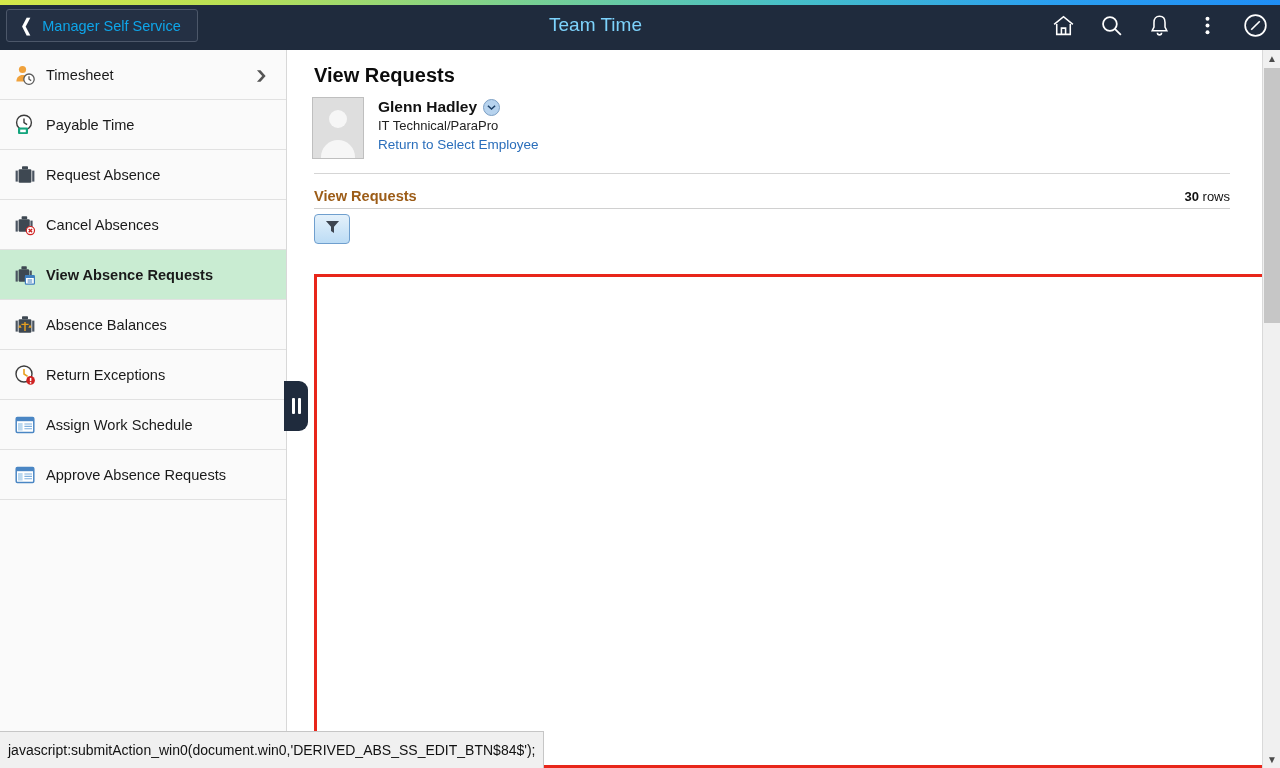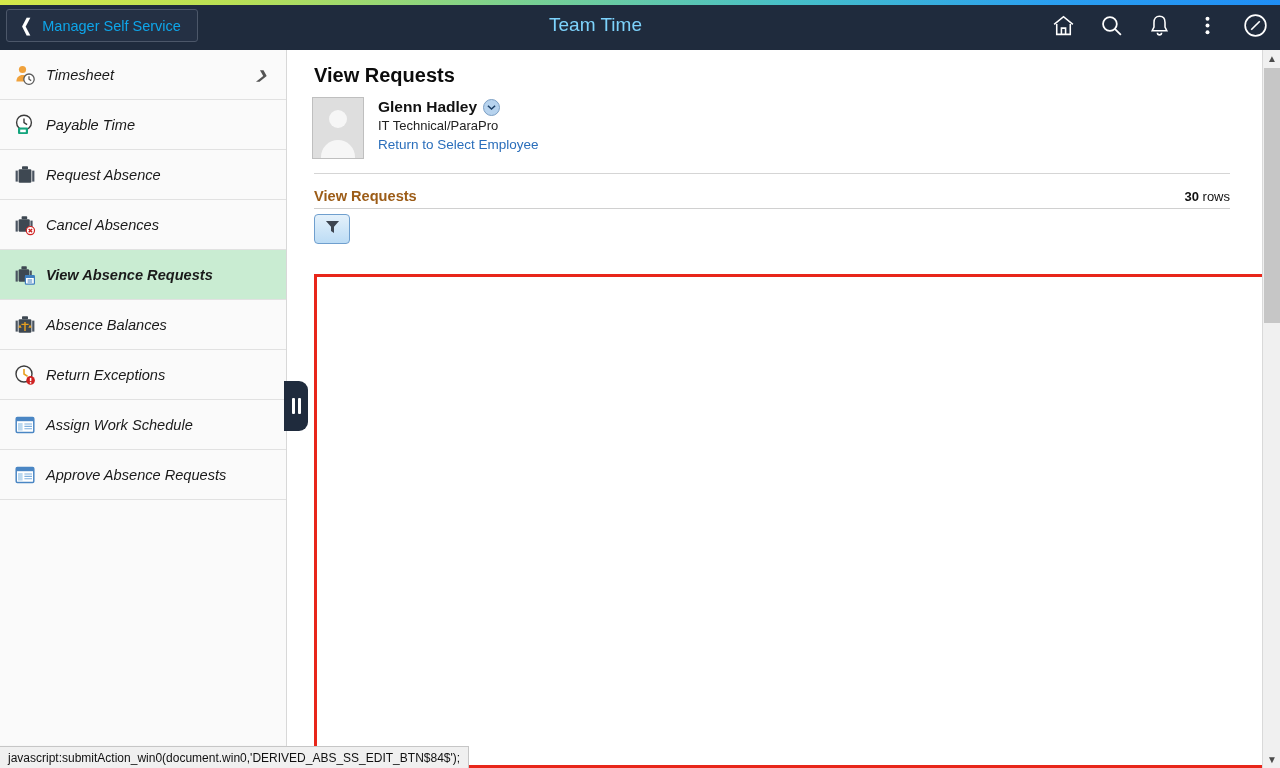--- a/index.html
+++ b/index.html
@@ -48,21 +48,21 @@
   .hicon {
     width: 34px; height: 34px; display: flex; align-items: center; justify-content: center;
     cursor: pointer;
   }
   .hicon svg { display: block; }
 
   
   .sidebar {
     position: absolute; left: 0; top: 50px; width: 287px; height: 718px;
     background: #f7f7f7; border-right: 1px solid #d8d8d8;
-    overflow: hidden; z-index: 10; font-style: italic;
+    overflow: hidden; z-index: 10;
   }
   .nav-item {
     position: relative; height: 50px; display: flex; align-items: center;
     padding-left: 10px; border-bottom: 1px solid #e1e1e1;
     background: #fafafa; cursor: pointer;
   }
   .nav-item.active { background: #c9ecd2; }
   .nav-ico {
     width: 30px; height: 30px; flex: 0 0 30px;
     display: flex; align-items: center; justify-content: center;
@@ -198,24 +198,24 @@
     color: #4b4b4b; font-size: 10px; cursor: pointer; background: #f0f0f0;
   }
   .vscroll .arrow.bottom { position: absolute; bottom: 0; left: 0; }
   .vscroll .thumb {
     position: absolute; left: 1px; top: 18px; width: 16px; height: 255px;
     background: #c6c6c6; cursor: pointer;
   }
 
   
   .statusbar {
-    position: absolute; left: 0; bottom: 0; height: 22px;
+    position: absolute; left: 0; bottom: 0; height: 37px;
     background: #f0f0f0; border: 1px solid #c6c6c6; border-left: none; border-bottom: none;
     display: flex; align-items: center; padding: 0 8px;
-    font-size: 12px; color: #111; white-space: nowrap; z-index: 50;
+    font-size: 14px; color: #111; white-space: nowrap; z-index: 50;
   }
 </style>
 </head>
 <body>
 
 <div id="app">
 
   <div class="grad-strip"></div>
 
   <div class="header">

